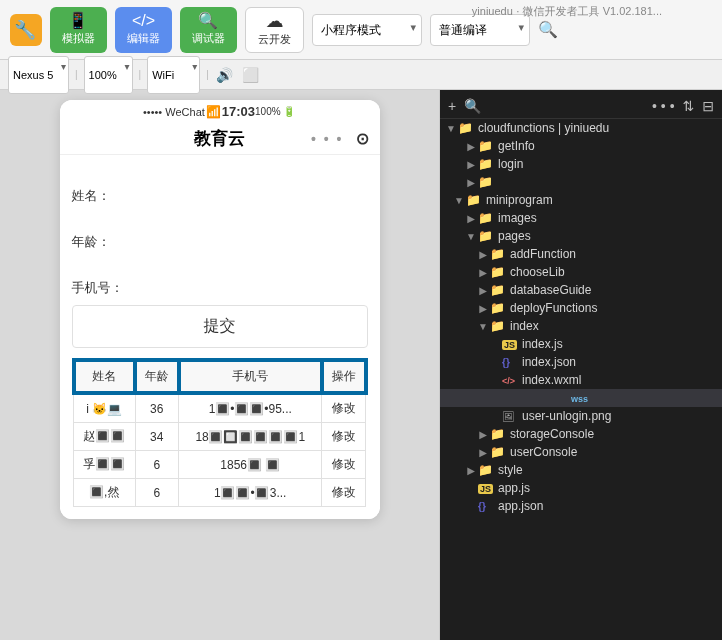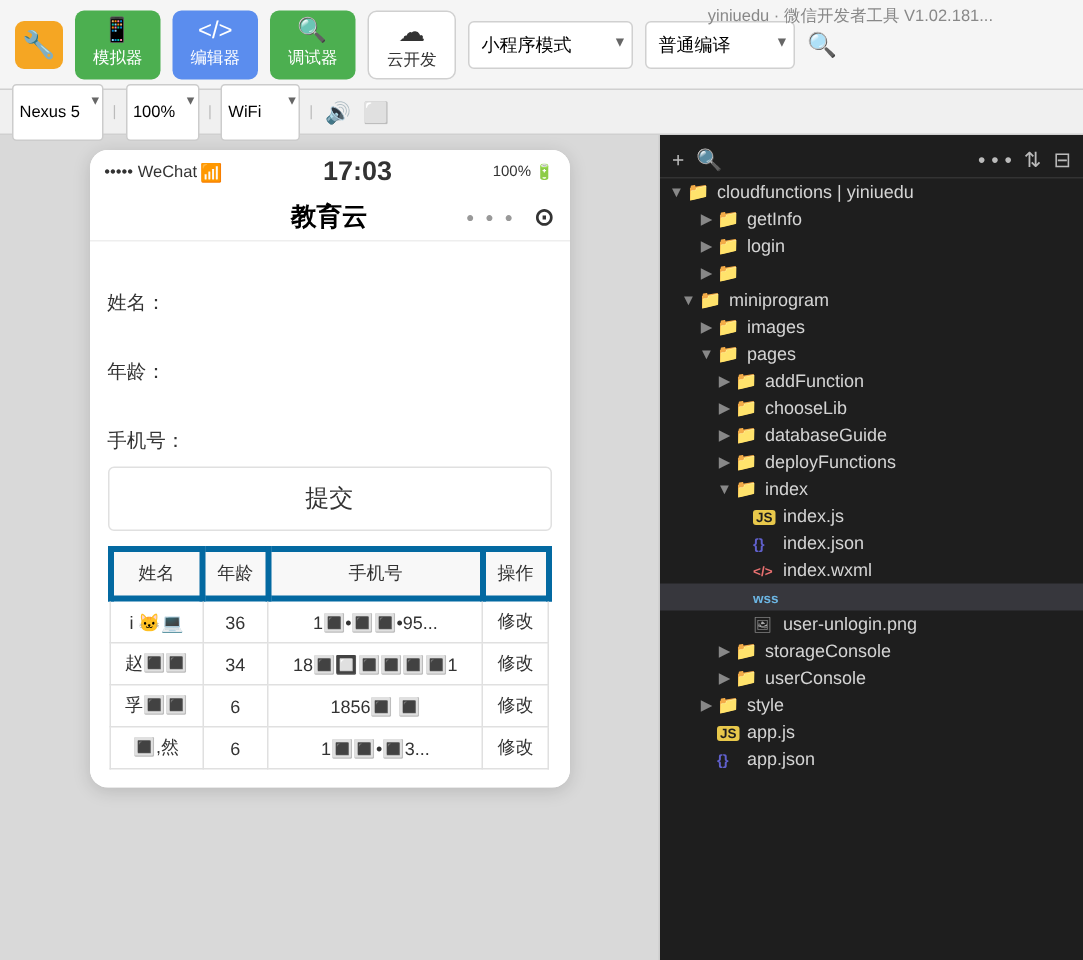--- a/index.html
+++ b/index.html
@@ -28,23 +28,23 @@
     .device-select-wrap::after { content: "▾"; position: absolute; right: 3px; top: 5px; font-size: 10px; color: #666; pointer-events: none; }
     .sep { color: #bbb; margin: 0 2px; font-size: 10px; }
     .icon-btn { font-size: 14px; color: #666; cursor: pointer; padding: 2px; }
 
     
     #main { display: flex; height: calc(640px - 90px); }
 
     
     #simulator { width: 440px; background: #d9d9d9; border-right: 1px solid #ccc; display: flex; flex-direction: column; align-items: center; padding: 10px 0; }
     .phone-frame { width: 320px; background: white; border-radius: 12px; box-shadow: 0 2px 12px rgba(0,0,0,0.15); overflow: hidden; }
-    .phone-status { background: white; display: flex; justify-content: space-between; align-items: center; padding: 4px 10px; font-size: 11px; }
+    .phone-status { background: white; display: flex; justify-content: center; align-items: center; padding: 4px 10px; font-size: 11px; }
     .status-left { display: flex; align-items: center; gap: 2px; font-size: 11px; color: #333; }
-    .status-time { font-size: 18px; font-weight: bold; color: #333; }
+    .status-time { font-size: 13px; font-weight: bold; color: #333; }
     .status-right { display: flex; align-items: center; gap: 3px; font-size: 10px; color: #333; }
 
     .phone-nav { background: white; display: flex; justify-content: center; align-items: center; padding: 4px; border-bottom: 1px solid #eee; font-size: 13px; font-weight: bold; position: relative; }
     .phone-nav .dots { position: absolute; right: 36px; letter-spacing: 2px; font-size: 14px; color: #999; }
     .phone-nav .target-icon { position: absolute; right: 10px; font-size: 16px; color: #333; }
 
     .phone-body { padding: 12px; background: white; }
     .form-field { margin-bottom: 8px; font-size: 13px; color: #333; display: flex; align-items: center; }
     .form-label { margin-right: 4px; margin-top: 20px; }
     .submit-btn { width: 100%; background: white; border: 1px solid #e0e0e0; border-radius: 4px; padding: 10px; text-align: center; font-size: 16px; color: #333; cursor: pointer; margin-bottom: 10px; }
@@ -58,21 +58,21 @@
     
     #filetree { flex: 1; background: #1e1e1e; color: #d4d4d4; overflow-y: auto; padding: 4px 0; font-size: 12px; }
     .tree-toolbar { display: flex; align-items: center; padding: 4px 8px; gap: 8px; border-bottom: 1px solid #333; }
     .tree-toolbar-icon { color: #bbb; font-size: 14px; cursor: pointer; }
     .tree-toolbar-search { color: #bbb; font-size: 14px; }
     .tree-toolbar-more { color: #bbb; font-size: 14px; cursor: pointer; }
     .tree-toolbar-sort { color: #bbb; font-size: 14px; cursor: pointer; }
     .tree-toolbar-collapse { color: #bbb; font-size: 14px; cursor: pointer; }
 
     .tree-item { display: flex; align-items: center; padding: 2px 0; cursor: pointer; white-space: nowrap; }
-    .tree-item.active { background: #37373d; }
+    .tree-item.active { background: #37373d; flex-direction: column; }
     .tree-indent { display: inline-block; }
     .tree-arrow { display: inline-block; width: 14px; text-align: center; color: #888; font-size: 10px; }
     .tree-file-icon { display: inline-block; width: 16px; margin-right: 4px; }
     .folder-icon { color: #e8b84b; }
 
     .tree-label { flex: 1; }
     .tree-label.highlighted { background: #37373d; }
   </style>
 </head>
 <body>

